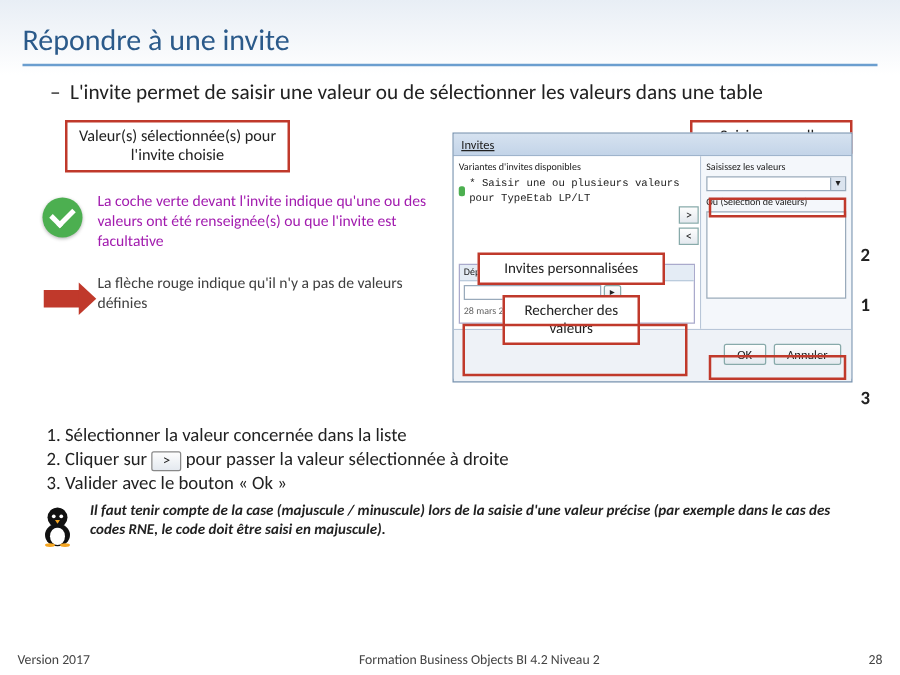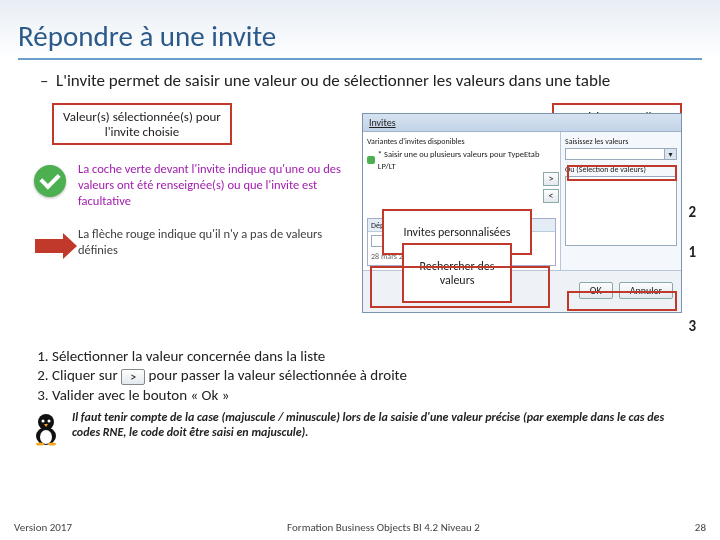--- a/index.html
+++ b/index.html
@@ -2,21 +2,21 @@
 <html><head>
 <meta charset="utf-8">
 <style>
   * { box-sizing: border-box; margin: 0; padding: 0; }
   body {
     width: 720px; height: 540px;
     font-family: "Segoe UI", Calibri, Arial, sans-serif;
     background: linear-gradient(180deg, #e8eef5 0%, #ffffff 60px, #ffffff 100%);
     position: relative; overflow: hidden; color: #222;
   }
-  .title { font-size: 29px; color: #2b5a8a; margin: 18px 0 4px 18px; font-weight: 500; }
+  .title { font-size: 24px; color: #2b5a8a; margin: 18px 0 4px 18px; font-weight: 500; }
   .title-underline { height: 2px; background: #6b9ecf; margin: 2px 18px 10px 18px; }
   .bullet-line { margin: 0 40px 12px 40px; font-size: 17px; line-height: 1.25; }
   .bullet-line .dash { display: inline-block; width: 16px; }
   .box-label {
     border: 2px solid #c0392b; background: #fff; padding: 4px 8px;
     font-size: 13px; text-align: center; display: inline-block;
   }
   .annotations { position: absolute; left: 0; top: 0; width: 340px; }
   .label-selected { position: absolute; left: 34px; top: 0; width: 180px; }
   .label-manual { position: absolute; right: 20px; top: 0; width: 130px; }
@@ -30,39 +30,39 @@
   .green { color: #a21caf; font-weight: 400; }
   .red { color: #404040; font-weight: 500; }
   .screenshot {
     position: absolute; right: 20px; top: 10px; width: 320px; height: 200px;
     border: 1px solid #7a94b0; background: #eef2f7; font-size: 9px;
   }
   .sc-title { background: linear-gradient(#d6e2f0,#c3d4e8); height: 18px; line-height: 18px; padding: 0 6px; font-size: 10px; border-bottom: 1px solid #9fb4cc; text-decoration: underline; }
   .sc-body { display: flex; height: 138px; }
   .sc-left { flex: 1; border-right: 1px solid #b8c6d8; padding: 4px; background: #fff; position: relative; }
   .sc-right { width: 120px; padding: 4px; background: #f4f7fb; position: relative; }
-  .sc-prompt-list { font-size: 8.5px; line-height: 12px; }
+  .sc-prompt-list { font-size: 8.5px; line-height: 12px; font-family: Liberation Mono, monospace; }
   .sc-prompt-item { display: flex; align-items: center; gap: 3px; }
   .sc-green { width: 8px; height: 8px; background: #4caf50; border-radius: 2px; display: inline-block; }
   .sc-redarrow { width: 10px; height: 6px; background: #c0392b; display: inline-block; position: relative; }
   .sc-redarrow::after { content: ""; position: absolute; right: -4px; top: -2px; border-left: 5px solid #c0392b; border-top: 5px solid transparent; border-bottom: 5px solid transparent; }
   .sc-search { position: absolute; bottom: 4px; left: 4px; right: 4px; border: 1px solid #aac; background: #fff; height: 48px; }
   .sc-search-hdr { font-size: 8px; background: #e4ecf5; padding: 1px 3px; border-bottom: 1px solid #bcd; }
   .sc-search-body { padding: 3px; font-size: 8px; }
   .sc-search-input { width: 110px; height: 12px; border: 1px solid #9ab; display: inline-block; vertical-align: middle; }
   .sc-btn { display: inline-block; border: 1px solid #8aa; background: linear-gradient(#fdfdfd,#e4e9ef); padding: 0 4px; font-size: 8px; border-radius: 2px; vertical-align: middle; }
   .sc-right-label { font-size: 8px; margin-bottom: 2px; }
   .sc-right-input { border: 1px solid #9ab; background: #fff; height: 12px; margin-bottom: 4px; position: relative; }
   .sc-right-input .chev { position: absolute; right: 0; top: 0; width: 12px; height: 100%; background: #dbe4ef; border-left: 1px solid #9ab; text-align: center; line-height: 10px; font-size: 8px; }
   .sc-right-list { border: 1px solid #9ab; background: #fff; height: 70px; }
   .sc-transfer { position: absolute; left: -18px; top: 40px; }
   .sc-transfer .tbtn { width: 16px; height: 14px; border: 1px solid #8aa; background: linear-gradient(#fdfdfd,#e4e9ef); font-size: 10px; text-align: center; line-height: 12px; margin-bottom: 3px; cursor: pointer; }
   .sc-foot { height: 40px; background: #eef2f7; border-top: 1px solid #b8c6d8; display: flex; justify-content: flex-end; align-items: center; gap: 6px; padding: 0 8px; }
   .sc-foot .fbtn { border: 1px solid #8aa; background: linear-gradient(#fdfdfd,#e4e9ef); padding: 1px 10px; font-size: 10px; border-radius: 2px; cursor: pointer; }
-  .overlay-box { position: absolute; border: 2px solid #c0392b; background: #fff; padding: 14px 6px; font-size: 12px; text-align: center; }
+  .overlay-box { position: absolute; border: 2px solid #c0392b; background: #fff; padding: 4px 6px; font-size: 12px; text-align: center; }
   .num-label { position: absolute; font-size: 15px; font-weight: bold; }
   .num-red-box { position: absolute; border: 2px solid #c0392b; pointer-events: none; }
   .steps { margin: 14px 30px 6px 30px; font-size: 15px; }
   .steps li { margin: 1px 0 1px 22px; }
   .inline-btn { display: inline-block; border: 1px solid #888; background: linear-gradient(#fdfdfd,#e4e9ef); padding: 0 8px; font-size: 12px; border-radius: 2px; vertical-align: middle; }
   .warn-row { display: flex; align-items: flex-start; margin: 6px 30px 0 30px; gap: 10px; }
   .penguin { width: 32px; height: 36px; flex: 0 0 32px; }
   .warn-text { font-size: 12px; font-style: italic; font-weight: 600; line-height: 1.25; }
   .footer { position: absolute; bottom: 6px; left: 0; right: 0; display: flex; justify-content: space-between; font-size: 11px; padding: 0 14px; color: #444; }
   .content-area { position: relative; height: 230px; margin: 0 18px; }

